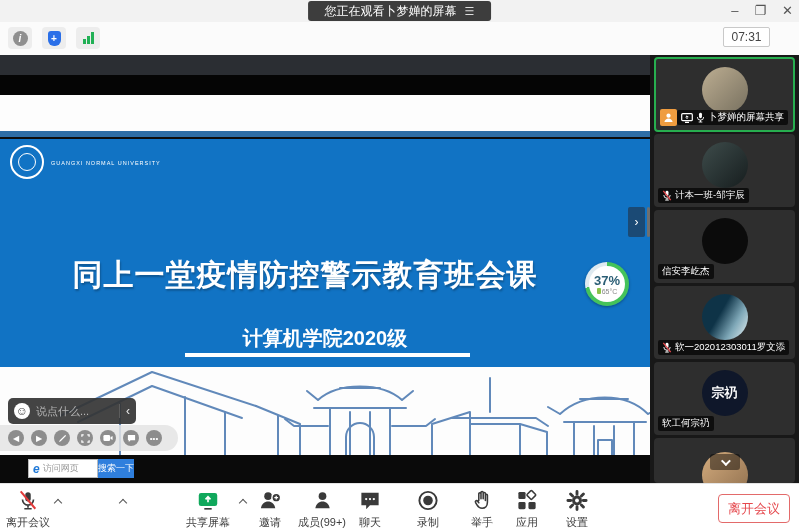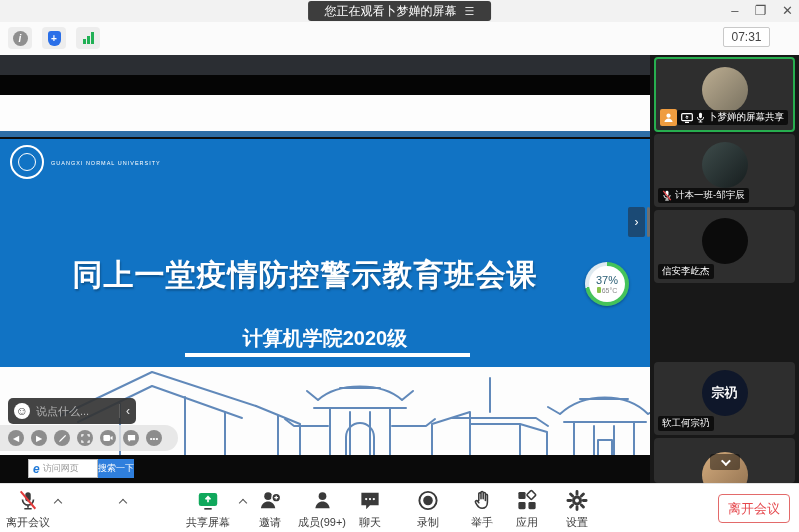--- a/index.html
+++ b/index.html
@@ -57,21 +57,21 @@
   .slide-sub  { position:absolute; left:0; top:186px; width:650px; text-align:center; color:#fff; font-size:20px; font-weight:bold; }
   .slide-rule { position:absolute; left:185px; top:214px; width:285px; height:4px; background:#fff; }
   .slide-date { position:absolute; left:0; top:228px; width:650px; text-align:center; color:#fff; font-size:20px; font-weight:bold; }
 
   
   .monitor { position:absolute; left:585px; top:123px; width:44px; height:44px; border-radius:50%;
     background:conic-gradient(#45c35a 0 260deg,#dfeaf0 0); display:flex; align-items:center; justify-content:center;
     box-shadow:0 1px 3px rgba(0,0,0,.35); }
   .monitor-in { width:36px; height:36px; border-radius:50%; background:#fff; display:flex; flex-direction:column;
     align-items:center; justify-content:center; line-height:1; }
-  .monitor-pct { font-size:11px; font-weight:normal; color:#2b5e75; }
+  .monitor-pct { font-size:13px; font-weight:bold; color:#2b5e75; }
   .monitor-temp { font-size:7px; color:#888; margin-top:1px; display:flex; align-items:center; gap:1px; }
   .monitor-temp i { width:4px; height:6px; background:#8bc34a; border-radius:1px; display:block; }
 
   
   .skyline { position:absolute; left:0; top:307px; width:650px; height:95px; }
 
   
   .chatbar { position:absolute; left:8px; top:343px; width:128px; height:26px; background:rgba(52,52,52,.92);
     border-radius:5px; display:flex; align-items:center; padding:0 6px; gap:6px; z-index:5; }
   .smiley { width:16px; height:16px; border-radius:50%; background:#fff; color:#444; font-size:12px; line-height:16px;
@@ -324,20 +324,33 @@
         <svg width="10" height="11" viewBox="0 0 10 12">
               <rect x="3.4" y="0.8" width="3.2" height="6" rx="1.6" fill="#fff"></rect>
               <path d="M1.5 5.5a3.5 3.5 0 0 0 7 0 M5 9v2 M3 11h4" stroke="#fff" stroke-width="1" fill="none"></path>
               <path d="M1 1 L9 11" stroke="#e5484d" stroke-width="1.5"></path>
             </svg>
         <span>计本一班-邹宇辰</span>
       </span>
         </div>
     </div>
 
+    <div class="tile" style="top:231px;">
+      <div class="avatar" style="background:linear-gradient(120deg,#0e3347 40%,#7fa8b8 70%,#e9f3f5);"></div>
+      <div class="namebar">
+          <span class="namelabel">
+        <svg width="10" height="11" viewBox="0 0 10 12">
+              <rect x="3.4" y="0.8" width="3.2" height="6" rx="1.6" fill="#fff"></rect>
+              <path d="M1.5 5.5a3.5 3.5 0 0 0 7 0 M5 9v2 M3 11h4" stroke="#fff" stroke-width="1" fill="none"></path>
+              <path d="M1 1 L9 11" stroke="#e5484d" stroke-width="1.5"></path>
+            </svg>
+        <span>软一202012303011罗文添</span>
+      </span>
+        </div>
+    </div>
 
     <div class="tile" style="top:307px;">
       <div class="avatar" style="background:#0f172a;">
         <span>宗礽</span>
       </div>
       <div class="namebar">
           <span class="namelabel">
         <span>软工何宗礽</span>
       </span>
         </div>

